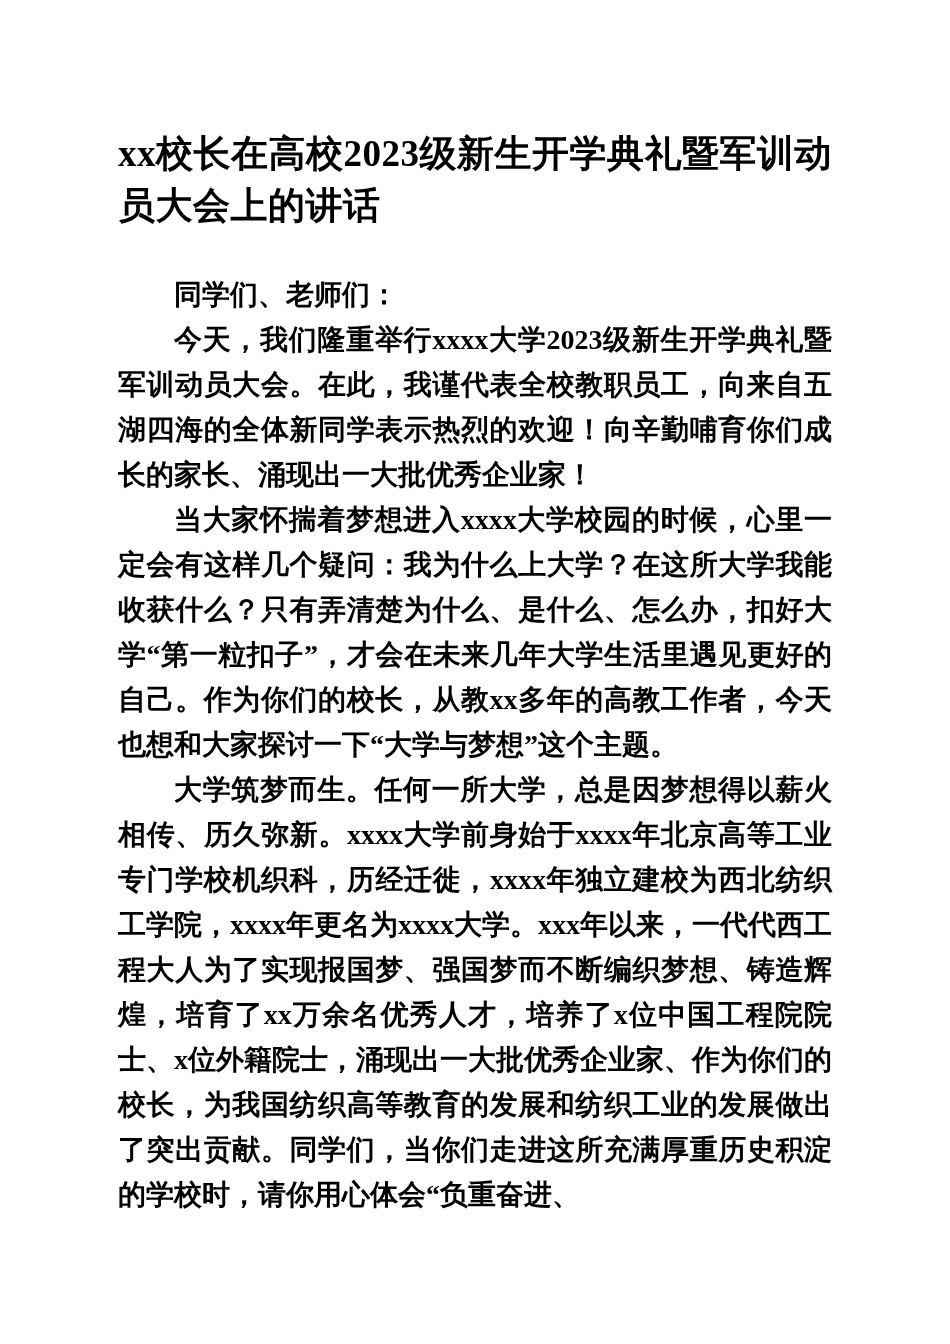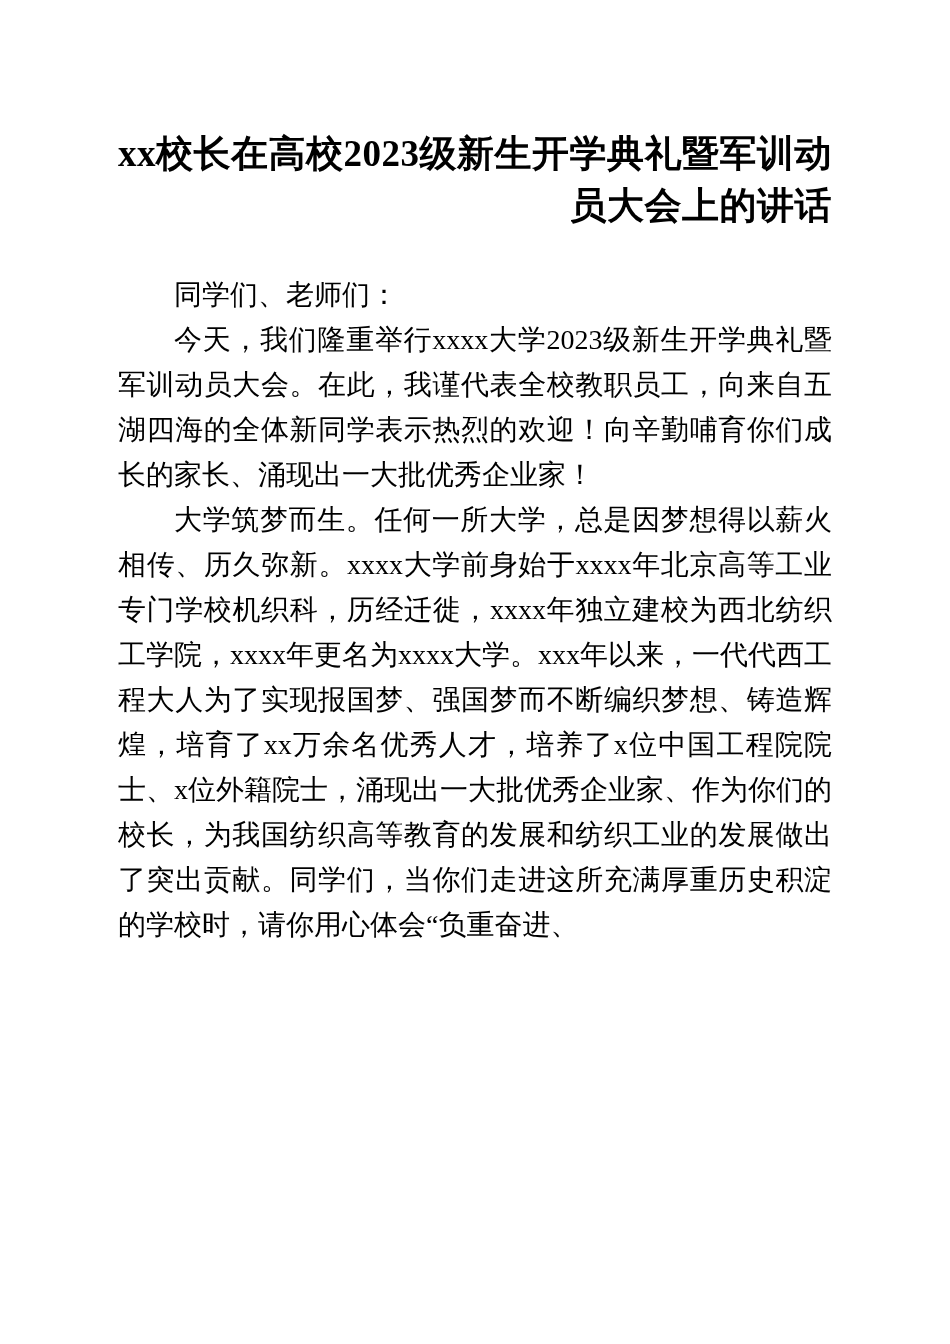--- a/index.html
+++ b/index.html
@@ -15,39 +15,40 @@
       background: #ffffff;
       box-sizing: border-box;
       padding: 128px 118px 0 118px;
       font-family: "Liberation Serif", "DejaVu Serif", serif;
       color: #000000;
       overflow: hidden;
     }
     .doc-title {
       font-size: 37px;
       font-weight: bold;
-      text-align: right;
+      text-align: left;
       line-height: 52px;
       margin: 0 0 40px 0;
       letter-spacing: 0.5px;
     }
     .doc-body p {
       font-size: 28px;
       line-height: 45px;
       text-align: justify;
       text-justify: inter-character;
       text-indent: 2em;
       margin: 0;
-      font-weight: 400;
+      font-weight: 700;
       word-break: break-all;
     }
   </style>
 </head>
 <body>
 
 <div class="page">
   <h1 class="doc-title">xx校长在高校2023级新生开学典礼暨军训动员大会上的讲话</h1>
   <div class="doc-body">
     <p>同学们、老师们：</p>
     <p>今天，我们隆重举行xxxx大学2023级新生开学典礼暨军训动员大会。在此，我谨代表全校教职员工，向来自五湖四海的全体新同学表示热烈的欢迎！向辛勤哺育你们成长的家长、涌现出一大批优秀企业家！</p>
+    <p>当大家怀揣着梦想进入xxxx大学校园的时候，心里一定会有这样几个疑问：我为什么上大学？在这所大学我能收获什么？只有弄清楚为什么、是什么、怎么办，扣好大学“第一粒扣子”，才会在未来几年大学生活里遇见更好的自己。作为你们的校长，从教xx多年的高教工作者，今天也想和大家探讨一下“大学与梦想”这个主题。</p>
     <p>大学筑梦而生。任何一所大学，总是因梦想得以薪火相传、历久弥新。xxxx大学前身始于xxxx年北京高等工业专门学校机织科，历经迁徙，xxxx年独立建校为西北纺织工学院，xxxx年更名为xxxx大学。xxx年以来，一代代西工程大人为了实现报国梦、强国梦而不断编织梦想、铸造辉煌，培育了xx万余名优秀人才，培养了x位中国工程院院士、x位外籍院士，涌现出一大批优秀企业家、作为你们的校长，为我国纺织高等教育的发展和纺织工业的发展做出了突出贡献。同学们，当你们走进这所充满厚重历史积淀的学校时，请你用心体会“负重奋进、</p>
   </div>
 </div>
 
 </body></html>

